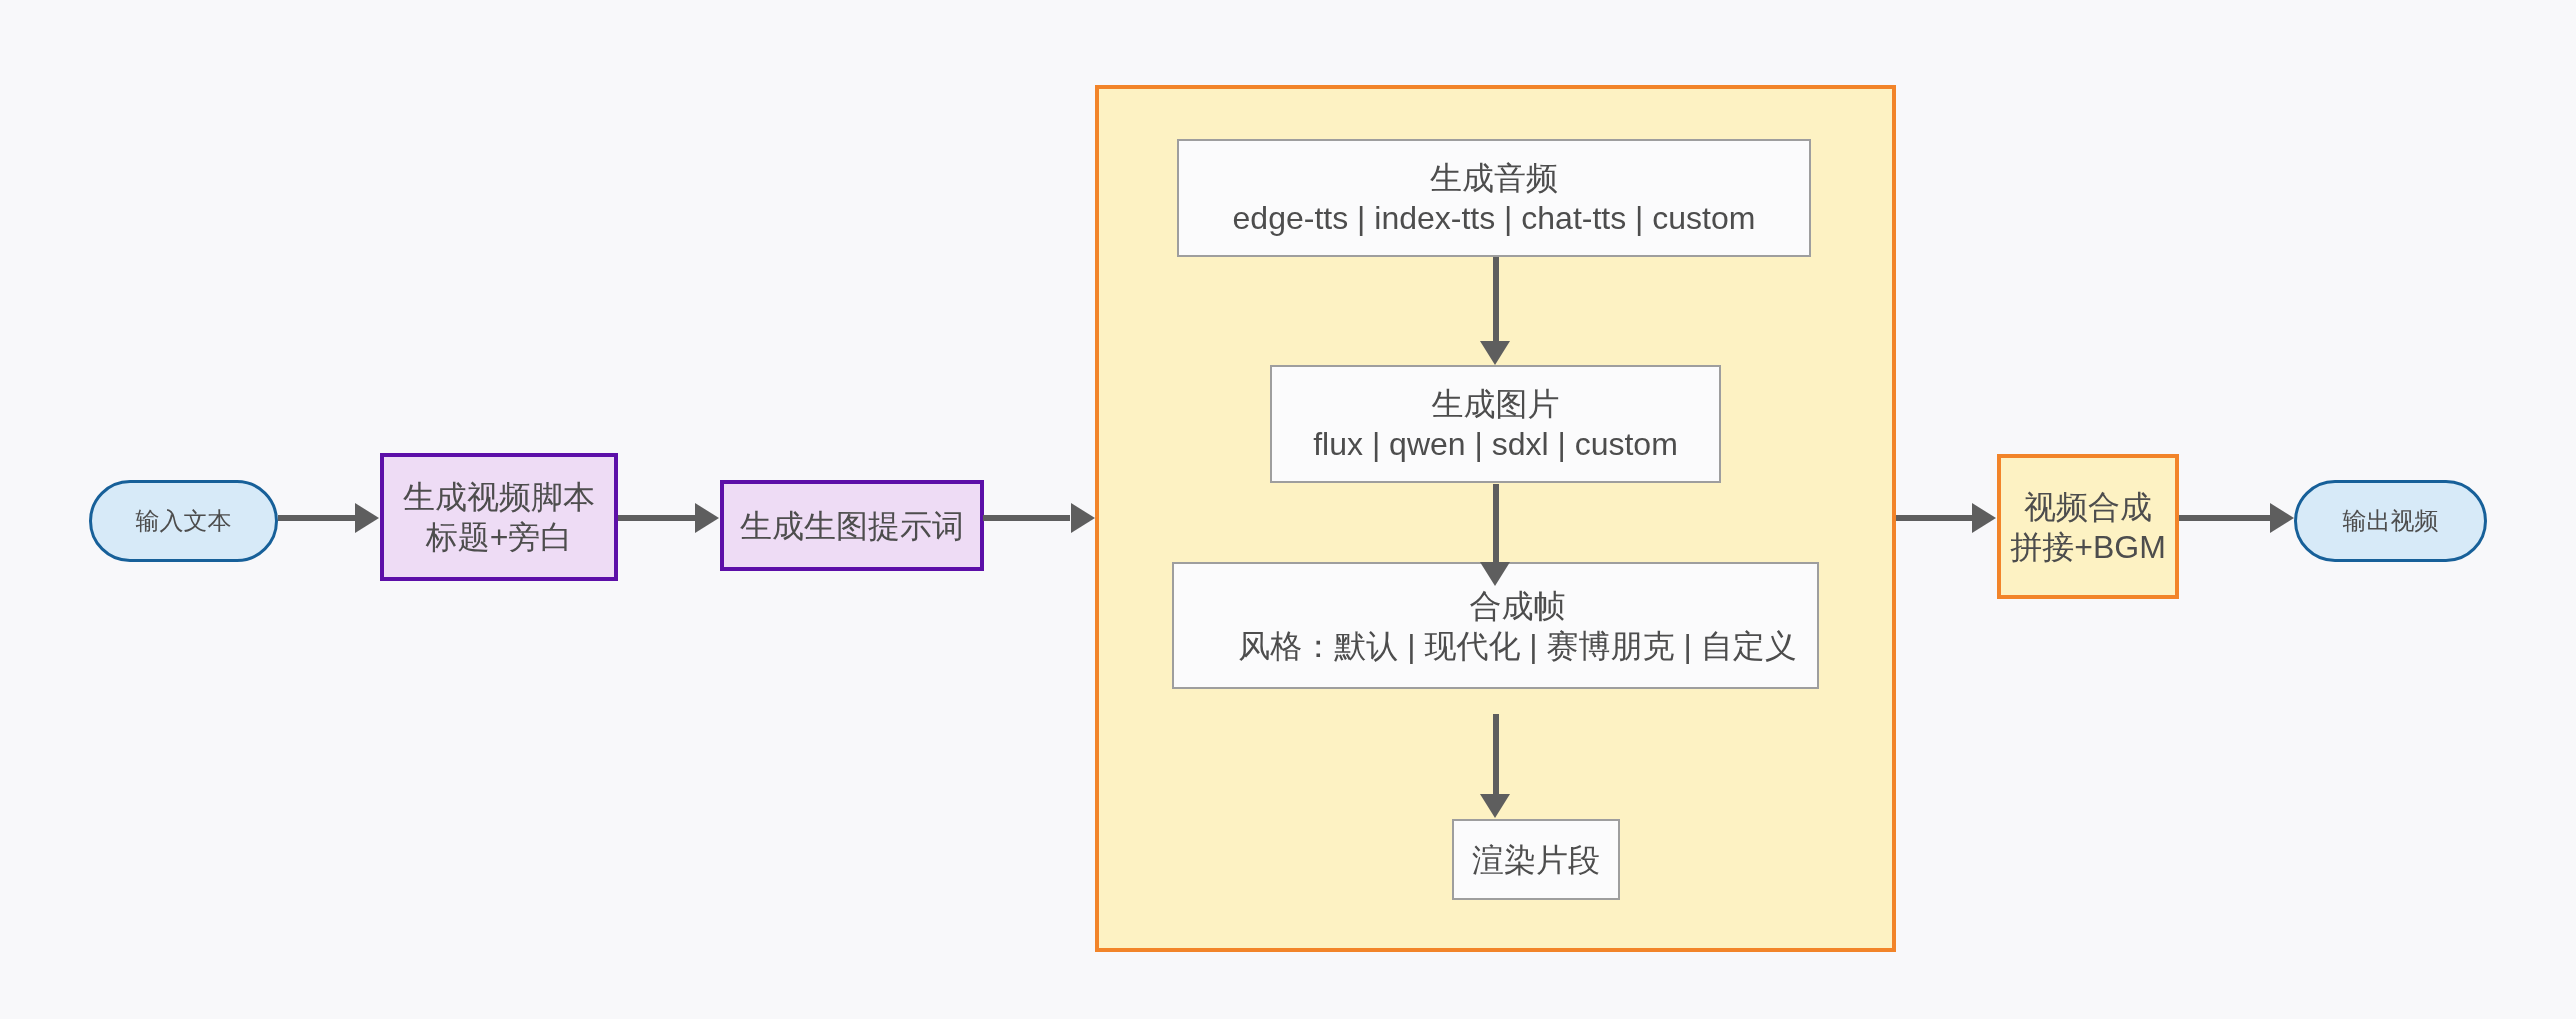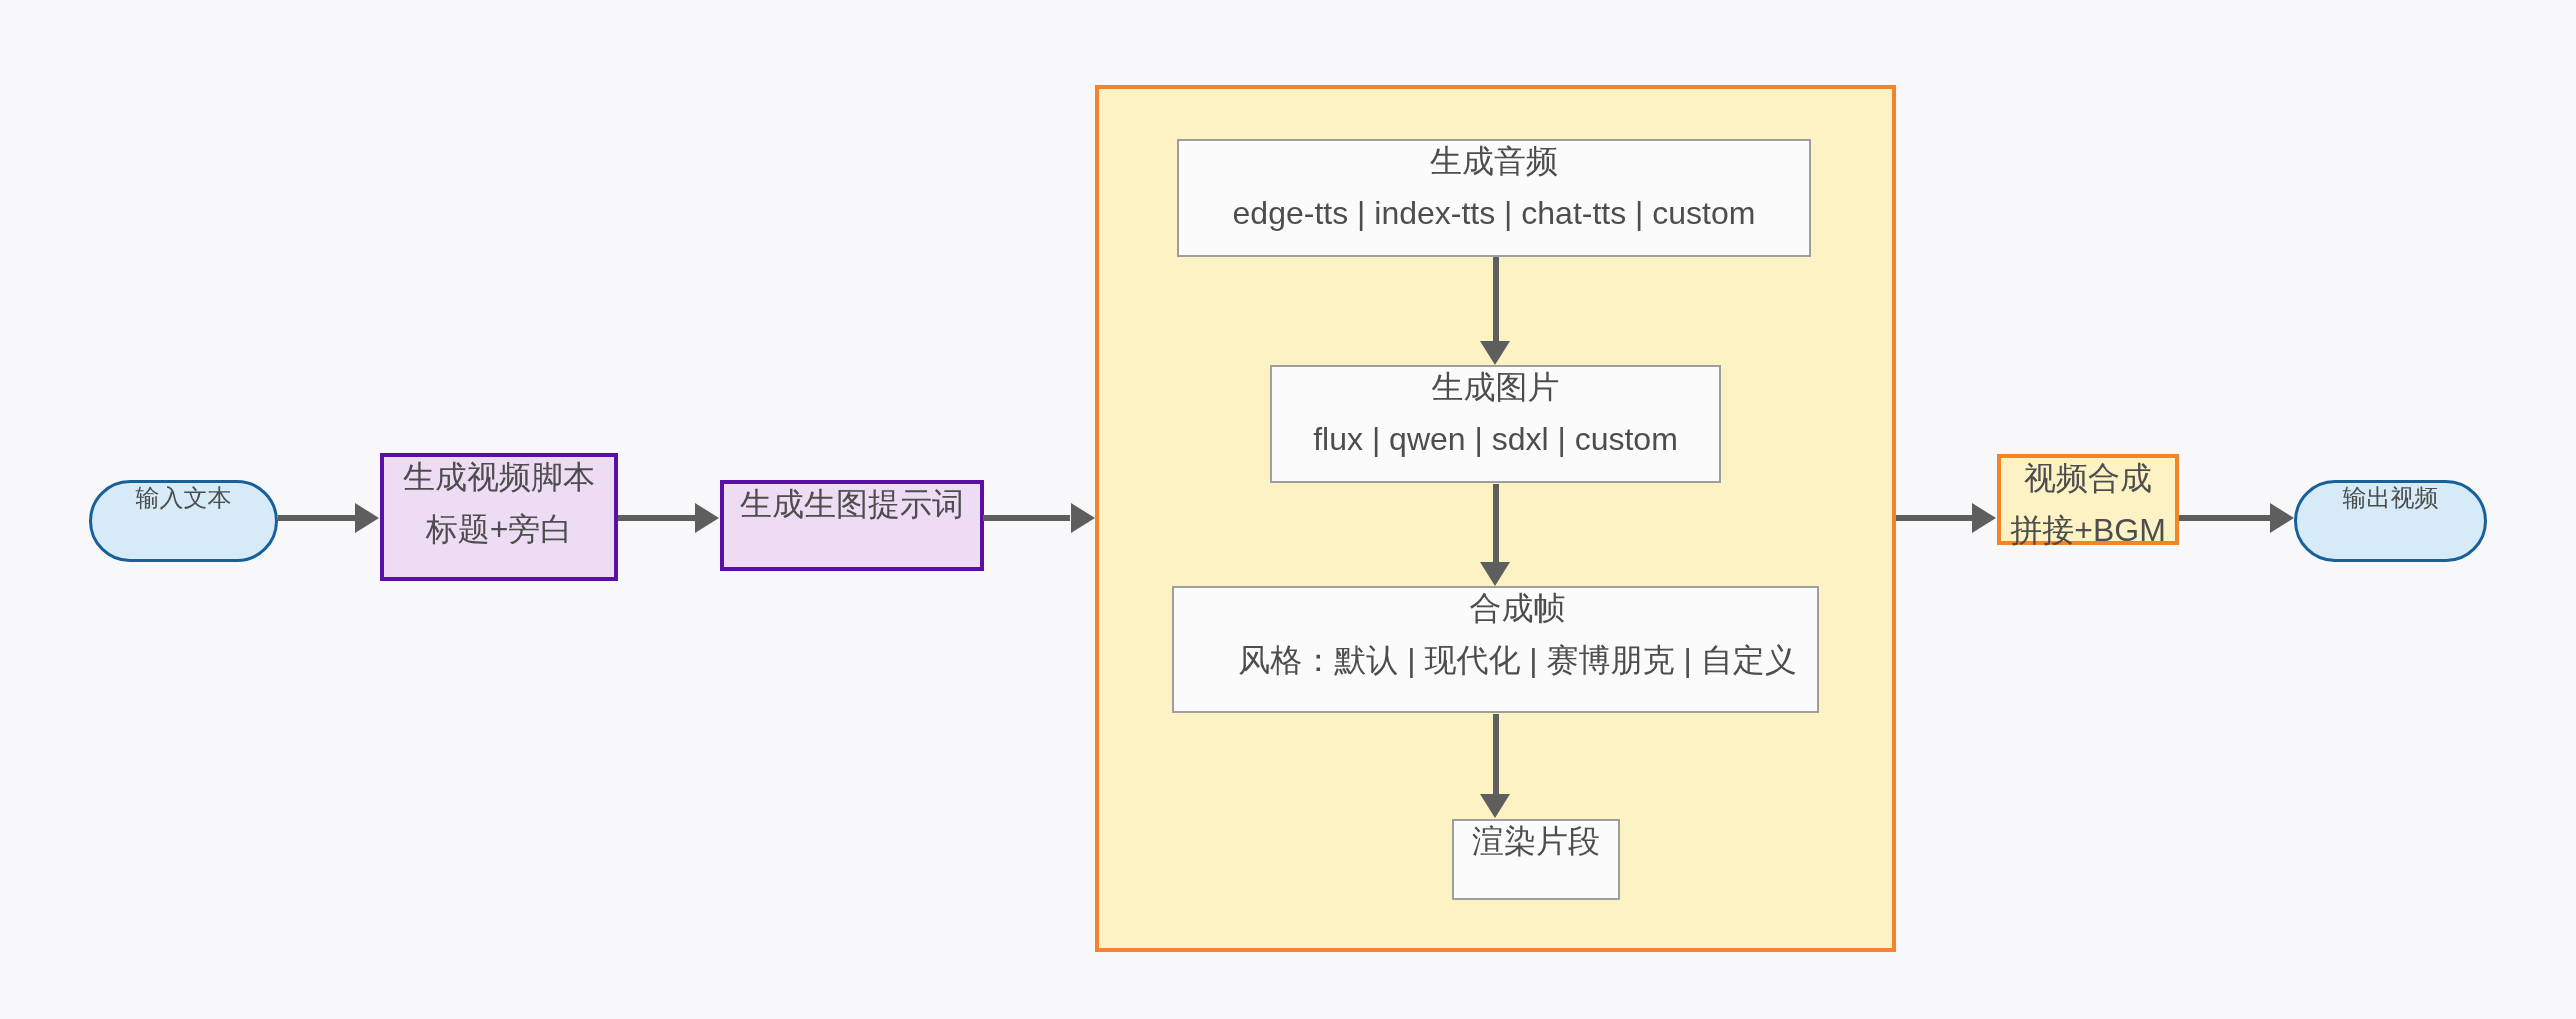--- a/index.html
+++ b/index.html
@@ -15,25 +15,25 @@
     font-family: "Liberation Sans", "DejaVu Sans", sans-serif;
     overflow: hidden;
   }
   
   .node {
     position: absolute;
     box-sizing: border-box;
     display: flex;
     flex-direction: column;
     align-items: center;
+    justify-content: center;
     text-align: center;
     color: #4d4d4d;
     line-height: 1.25;
     white-space: nowrap;
-    gap: 12px;
   }
   .node .line1, .node .line2 { display: block; }
 
   
   .stadium {
     background: #d7eaf8;
     border: 3.6px solid #176099;
     border-radius: 91px;
     font-size: 24px;
   }
@@ -115,30 +115,30 @@
   <div class="node plain" style="left:1177px; top:139px; width:634px; height:118px;">
     <span class="line1">生成音频</span>
     <span class="line2">edge-tts | index-tts | chat-tts | custom</span>
   </div>
 
   <div class="node plain" style="left:1270px; top:365px; width:451px; height:118px;">
     <span class="line1">生成图片</span>
     <span class="line2">flux | qwen | sdxl | custom</span>
   </div>
 
-  <div class="node plain" style="left:1172px; top:586px; width:647px; height:127px;padding-left:44px;">
+  <div class="node plain" style="left:1172px; top:562px; width:647px; height:127px;padding-left:44px;">
     <span class="line1">合成帧</span>
     <span class="line2">风格：默认 | 现代化 | 赛博朋克 | 自定义</span>
   </div>
 
   <div class="node plain" style="left:1412px; top:819px; width:168px; height:81px;margin-left:40px;">
     <span class="line1">渲染片段</span>
   </div>
 
-  <div class="node orangebox" style="left:1997px; top:454px; width:182px; height:91px;">
+  <div class="node orangebox" style="left:1997px; top:454px; width:182px; height:145px;">
     <span class="line1">视频合成</span>
     <span class="line2">拼接+BGM</span>
   </div>
 
   <div class="node stadium" style="left:2294px; top:480px; width:193px; height:82px;">
     <span class="line1">输出视频</span>
   </div>
 
   <div class="edge-h" style="left:278px; top:515px; width:77px;"></div>
   <div class="arrow-r" style="left:355px; top:503px;"></div>

